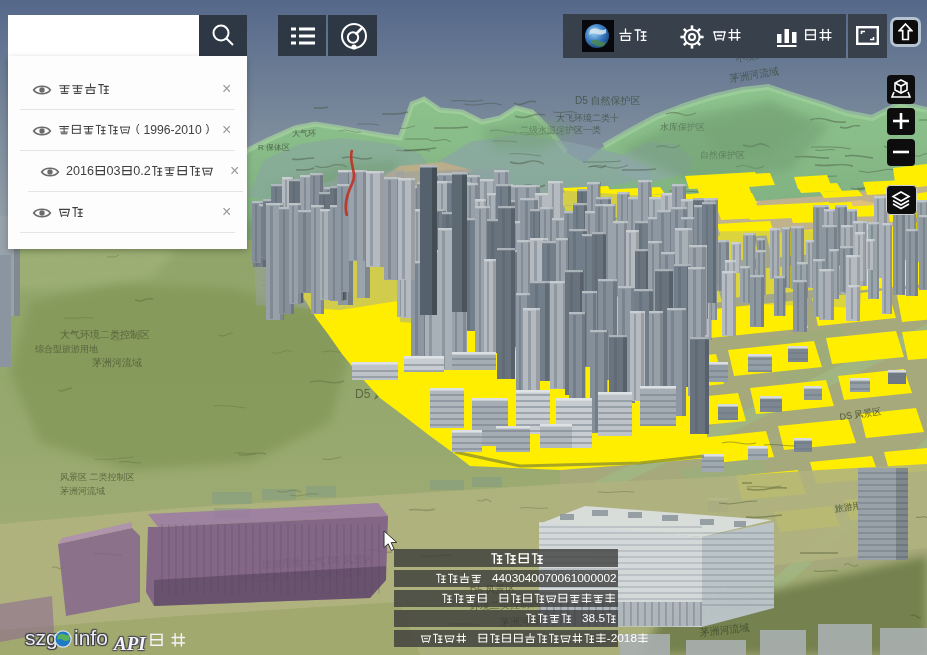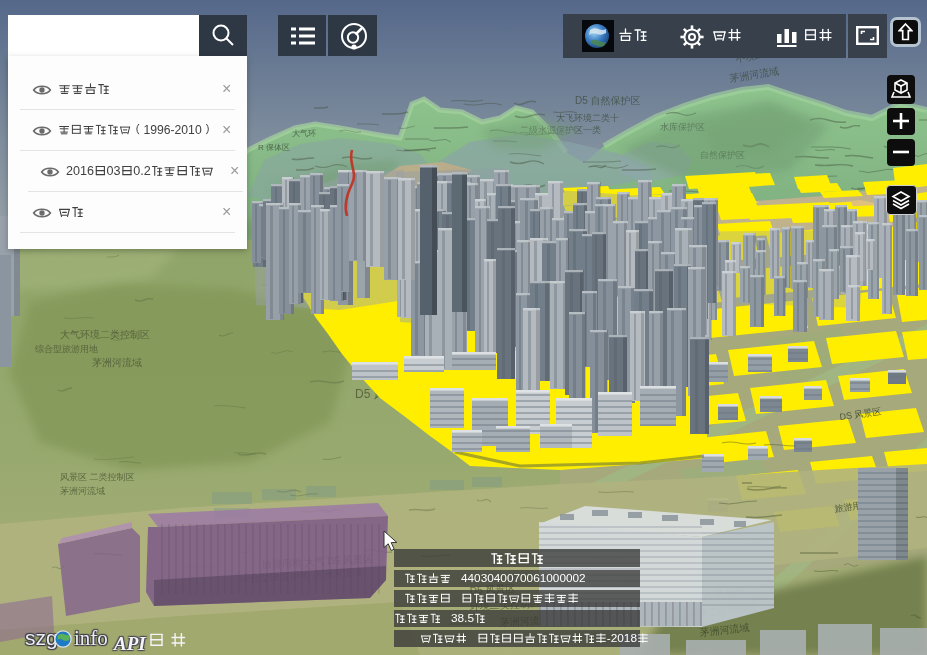--- a/index.html
+++ b/index.html
@@ -1644,40 +1644,40 @@
   </svg>
 </div>
 
 <div class="abs" style="left:13px;top:626px;height:26px;color:#ececf2;text-shadow:1px 1px 1px #3a3a46,-1px -1px 1px #3a3a46,1px -1px 1px #3a3a46,-1px 1px 1px #3a3a46;font-size:21px;">
   <span style="position:absolute;left:12px;top:0;">szge</span>
   <svg width="18" height="18" style="position:absolute;left:41px;top:4px" viewBox="0 0 20 20">
     <circle cx="10" cy="10" r="9" fill="#1d7ac4"></circle>
     <path d="M4,6 q4,-3 8,-1 q3,1.5 6,0 l-1,6 q-4,2 -7,0 q-3,-2 -6,0 Z" fill="#59b05c"></path>
     <circle cx="10" cy="10" r="9" fill="none" stroke="#d8dde2" stroke-width="1.4"></circle>
   </svg>
-  <span style="position:absolute;left:61px;top:0;font-family:Liberation Serif, serif;">info</span>
+  <span style="position:absolute;left:61px;top:0;">info</span>
 </div>
 
 <div class="abs" style="left:114px;top:628px;width:120px;height:24px;font-family:'Liberation Serif',serif;font-style:italic;font-weight:bold;font-size:19px;color:#f4f4f8;text-shadow:1px 1px 1px #4a4a55,-1px -1px 1px #4a4a55,1px -1px 1px #4a4a55,-1px 1px 1px #4a4a55;white-space:nowrap;"><span style="position:relative;top:0">API</span><svg width="42" height="22" style="position:relative;top:3px;left:2px" viewBox="0 0 42 22">
         <g stroke="#f4f4f8" stroke-width="1.4" stroke-linecap="round">
           <line x1="3.0" y1="3.4" x2="14.0" y2="3.4"></line>
           <line x1="3.0" y1="3.4" x2="3.0" y2="14.3"></line>
           <line x1="14.0" y1="3.4" x2="14.0" y2="14.3"></line>
           <line x1="3.0" y1="14.3" x2="14.0" y2="14.3"></line>
           <line x1="3.0" y1="8.8" x2="14.0" y2="8.8"></line>
         </g>
         <g stroke="#f4f4f8" stroke-width="1.4" stroke-linecap="round">
           <line x1="27.1" y1="2.6" x2="27.1" y2="15.1"></line>
           <line x1="33.4" y1="2.6" x2="33.4" y2="15.1"></line>
           <line x1="24.0" y1="6.5" x2="36.5" y2="6.5"></line>
           <line x1="24.0" y1="12.0" x2="36.5" y2="12.0"></line>
         </g>
       </svg></div>
 
-<div class="abs" style="left:394px;top:549px;width:246px;font-size:12px;color:#fff;">
+<div class="abs" style="left:394px;top:549px;width:224px;font-size:12px;color:#fff;text-align:right;">
 
   <div style="background:rgba(58,58,58,0.78);height:18px;"><svg width="246" height="18" viewBox="0 0 246 18">
           <g transform="translate(96.0,2.2)">
             <g stroke="#ffffff" stroke-width="1.4" stroke-linecap="round">
               <line x1="1.8" y1="2.7" x2="6.8" y2="2.7"></line>
               <line x1="4.3" y1="2.7" x2="4.3" y2="12.0"></line>
               <line x1="7.4" y1="4.5" x2="11.7" y2="4.5"></line>
               <line x1="7.4" y1="8.3" x2="11.7" y2="8.3"></line>
               <line x1="7.4" y1="12.0" x2="11.7" y2="12.0"></line>
               <line x1="9.5" y1="4.5" x2="9.5" y2="12.0"></line>

